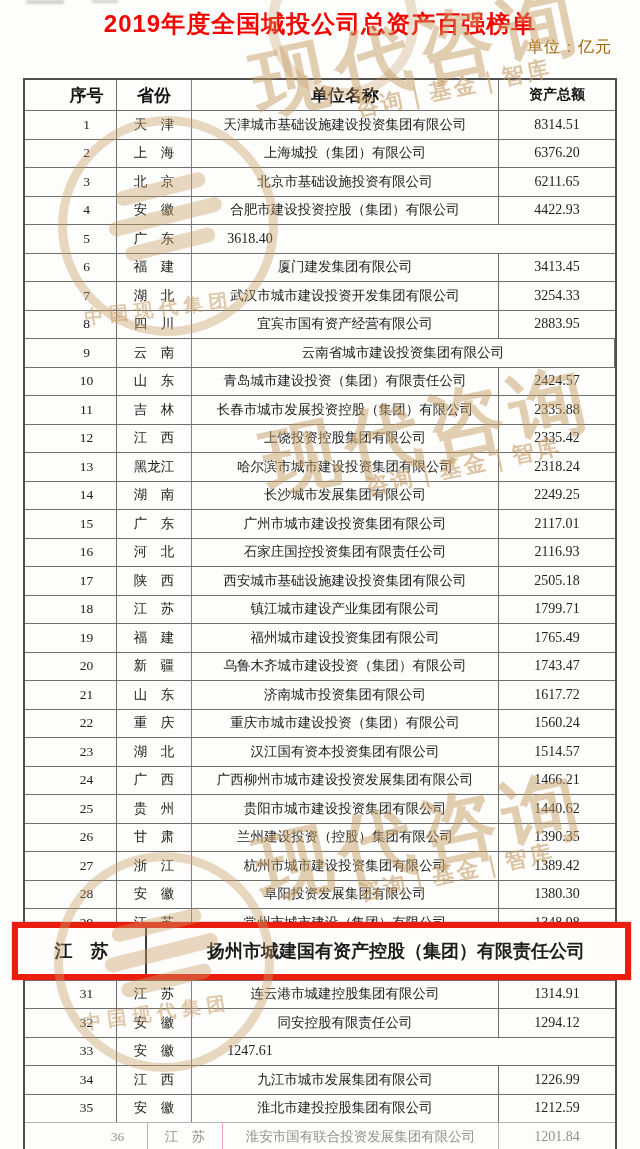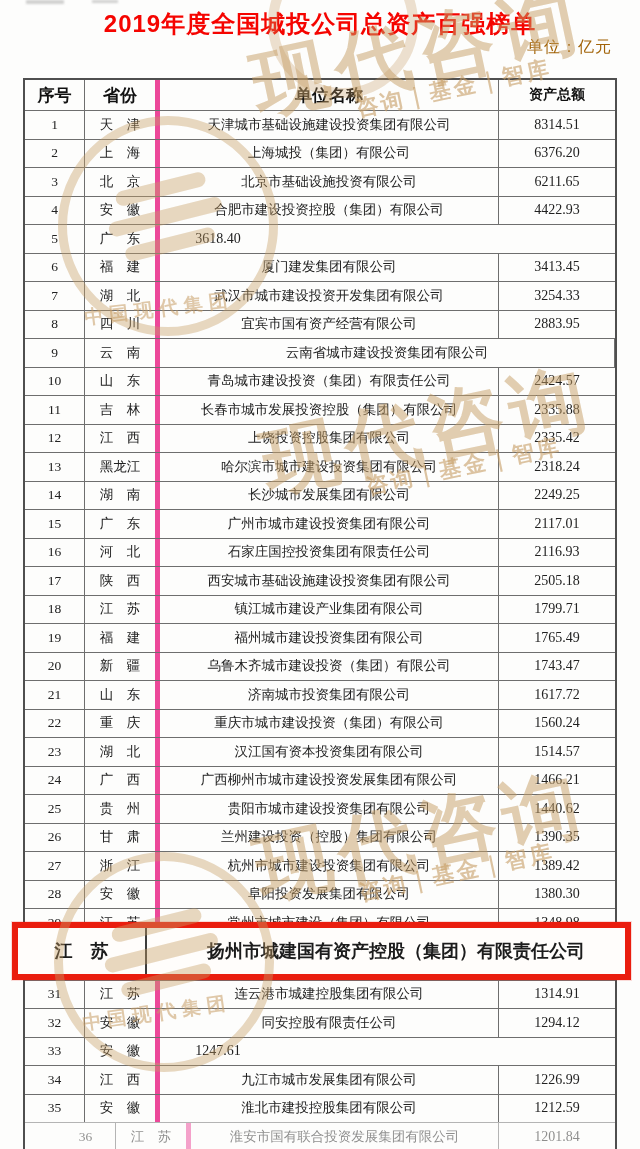--- a/index.html
+++ b/index.html
@@ -26,22 +26,22 @@
 
   
   .tbl{
     position:absolute;top:78px;left:23px;width:594px;
     border:2px solid #4f4f4f;box-sizing:border-box;
     background:transparent;z-index:1;
   }
   .hrow{height:30px;display:flex;font-weight:bold;font-size:17px;color:#111;}
   .row{height:28.5px;display:flex;border-top:1px solid #6e6e6e;font-size:13.5px;color:#212121;box-sizing:border-box;}
   .c{display:flex;align-items:center;justify-content:center;box-sizing:border-box;}
-  .c1{width:60px;border-right:1px solid #6e6e6e;}
-  .c2{width:75px;border-right:5px solid #ec4899;}
+  .c1{width:60px;border-right:1px solid #6e6e6e;margin-left:32px;}
+  .c2{width:75px;border-right:1px solid #ec4899;}
   .c3{flex:1;border-right:1px solid #6e6e6e;}
   .c4{width:116px;font-size:14px;}
   .row.faded{opacity:.5;padding-left:31px;}
 
   
   .hl-row{
     position:relative;z-index:6;
     margin:-15px -16px 0 -13px;
     height:46px;background:#fffdfb;
     border:6px solid #ea1d0e;

